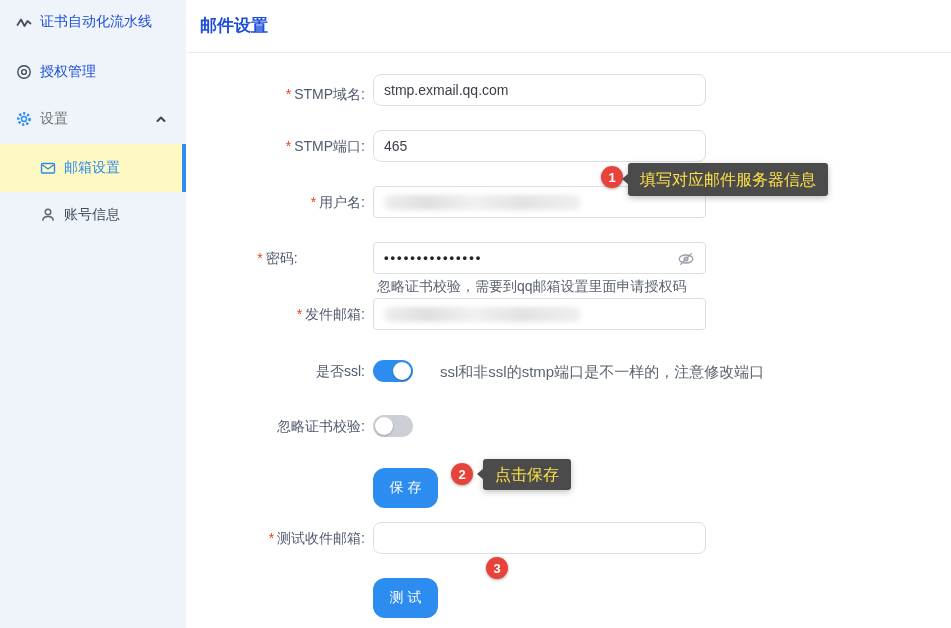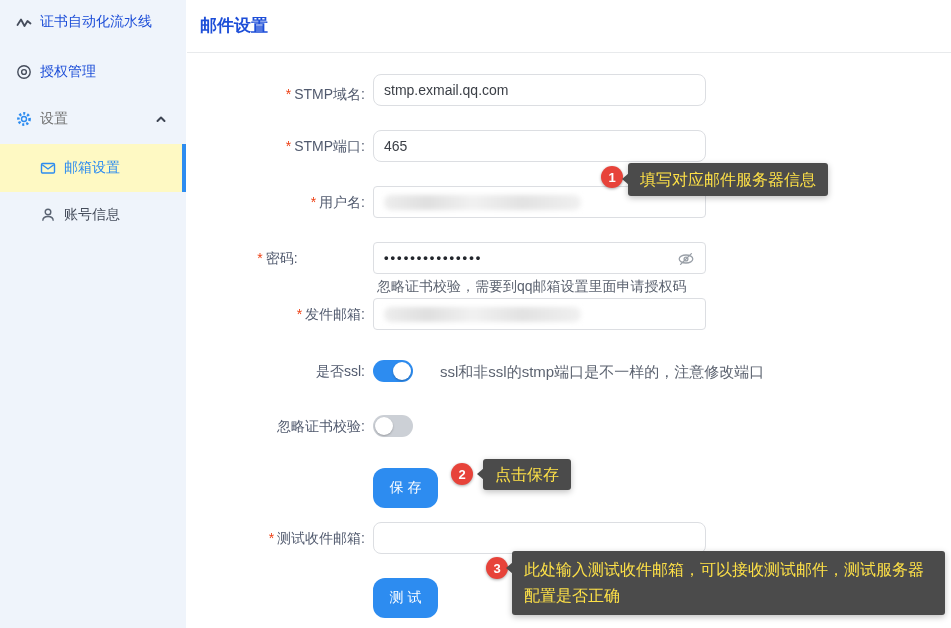--- a/index.html
+++ b/index.html
@@ -167,18 +167,14 @@
     <span class="tip-line">填写对应邮件服务器信息</span>
   </div>
 
   <div class="anno-circle" style="left:451px;top:463px;">2</div>
   <div class="anno-tip" style="left:483px;top:459px;height:31px;line-height:31px;">
     <span class="arrow" style="top:9px;"></span>
     <span class="tip-line">点击保存</span>
   </div>
 
   <div class="anno-circle" style="left:486px;top:557px;">3</div>
-  <div class="anno-tip" id="tip3" style="left:512px;top:551px;">
-    <span class="arrow" style="top:11px;"></span>
-    <span>此处输入测试收件邮箱，可以接收测试邮件，测试服务器配置是否正确</span>
-  </div>
 
 </div>
 
 </body></html>

